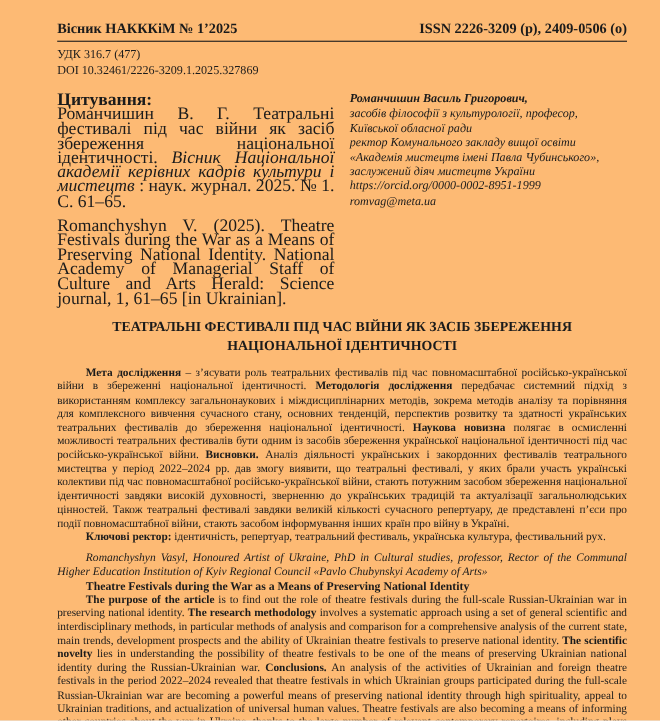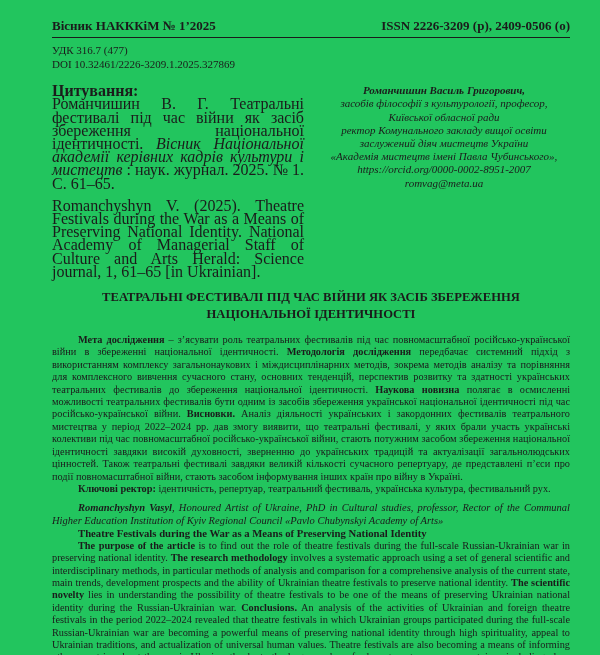--- a/index.html
+++ b/index.html
@@ -1,20 +1,20 @@
 <!DOCTYPE html>
 <html lang="uk"><head>
 <meta charset="utf-8">
 <style>
   html,body{margin:0;padding:0;background:#e9e9e9;}
   .page{
     position:relative;
     width:600px;height:655px;
     margin:0 auto;
-    background:#22c55e;
+    background:#fdba74;
     box-sizing:border-box;
     padding:18px 30px 0 52px;
     overflow:hidden;
     font-family:"Liberation Serif","DejaVu Serif",serif;
     color:#1b1b1b;
   }
   
   .jheader{
     display:flex;justify-content:space-between;align-items:baseline;
     font-weight:bold;font-size:13px;
@@ -23,35 +23,35 @@
   }
   
   .meta{margin-top:6px;font-size:11px;line-height:13.6px;}
   .meta div{white-space:nowrap;}
   
   .twocol{display:flex;margin-top:13px;}
   .cite-col{width:252px;flex:0 0 252px;font-size:16px;line-height:13.2px;text-align:justify;}
   .cite-label{font-weight:bold;}
   .cite-ua{margin:0 0 9px 0;}
   .cite-en{margin:0;}
-  .author-col{flex:1;padding-left:14px;text-align:center;font-style:italic;font-size:11px;line-height:13.2px;}
+  .author-col{flex:1;padding-left:14px;text-align:left;font-style:italic;font-size:11px;line-height:13.2px;}
   .author-name{font-weight:bold;}
   .author-col .ln{display:block;}
   
   .title-ua{
     margin:11px 8px 0 8px;
     text-align:center;font-weight:bold;
     font-size:12.6px;line-height:17px;
   }
   
   .abs{margin:11px 0 0 0;font-size:10.3px;line-height:12.4px;text-align:justify;text-indent:26px;}
   .kw{margin:0;font-size:10.3px;line-height:12.4px;text-align:justify;text-indent:26px;}
   .runin{font-weight:bold;}
   .author-en{margin:7px 0 0 0;font-style:italic;font-size:10.5px;line-height:12.4px;text-align:justify;text-indent:26px;}
-  .author-en .author-name{font-weight:bold;}
+  .author-en .author-name{font-weight:normal;}
   .title-en{margin:0;font-weight:bold;font-size:10.7px;line-height:12.6px;text-indent:26px;}
   .abs-en{margin:0;}
   .link{color:#1b1b1b;text-decoration:none;}
 </style>
 </head>
 <body>
 
 <div class="page">
 
   <div class="jheader">
@@ -70,23 +70,23 @@
       <div class="cite-label">Цитування:</div>
       <p class="cite-ua"><span>Романчишин В. Г. Театральні фестивалі під час війни як засіб збереження національної ідентичності. </span><i>Вісник Національної академії керівних кадрів культури і мистецтв</i><span> : наук. журнал. 2025. № 1. С. 61–65.</span></p>
       <p class="cite-en">Romanchyshyn V. (2025). Theatre Festivals during the War as a Means of Preserving National Identity. National Academy of Managerial Staff of Culture and Arts Herald: Science journal, 1, 61–65 [in Ukrainian].</p>
     </div>
 
     <div class="author-col">
       <span class="ln author-name">Романчишин Василь Григорович,</span>
       <span class="ln">засобів філософії з культурології, професор,</span>
       <span class="ln">Київської обласної ради</span>
       <span class="ln">ректор Комунального закладу вищої освіти</span>
+      <span class="ln">«Академія мистецтв імені Павла Чубинського»,</span>
       <span class="ln">заслужений діяч мистецтв України</span>
-      <span class="ln">«Академія мистецтв імені Павла Чубинського»,</span>
-      <span class="ln link">https://orcid.org/0000-0002-8951-2007</span>
+      <span class="ln link">https://orcid.org/0000-0002-8951-1999</span>
       <span class="ln link">romvag@meta.ua</span>
     </div>
 
   </div>
 
   <h1 class="title-ua">ТЕАТРАЛЬНІ ФЕСТИВАЛІ ПІД ЧАС ВІЙНИ ЯК ЗАСІБ ЗБЕРЕЖЕННЯ НАЦІОНАЛЬНОЇ ІДЕНТИЧНОСТІ</h1>
 
   <p class="abs"><span class="runin">Мета дослідження</span><span> – з’ясувати роль театральних фестивалів під час повномасштабної російсько-української війни в збереженні національної ідентичності. </span><span class="runin">Методологія дослідження</span><span> передбачає системний підхід з використанням комплексу загальнонаукових і міждисциплінарних методів, зокрема методів аналізу та порівняння для комплексного вивчення сучасного стану, основних тенденцій, перспектив розвитку та здатності українських театральних фестивалів до збереження національної ідентичності. </span><span class="runin">Наукова новизна</span><span> полягає в осмисленні можливості театральних фестивалів бути одним із засобів збереження української національної ідентичності під час російсько-української війни. </span><span class="runin">Висновки.</span><span> Аналіз діяльності українських і закордонних фестивалів театрального мистецтва у період 2022–2024 рр. дав змогу виявити, що театральні фестивалі, у яких брали участь українські колективи під час повномасштабної російсько-української війни, стають потужним засобом збереження національної ідентичності завдяки високій духовності, зверненню до українських традицій та актуалізації загальнолюдських цінностей. Також театральні фестивалі завдяки великій кількості сучасного репертуару, де представлені п’єси про події повномасштабної війни, стають засобом інформування інших країн про війну в Україні.</span></p>
 
   <p class="kw"><span class="runin">Ключові ректор:</span><span> ідентичність, репертуар, театральний фестиваль, українська культура, фестивальний рух.</span></p>

